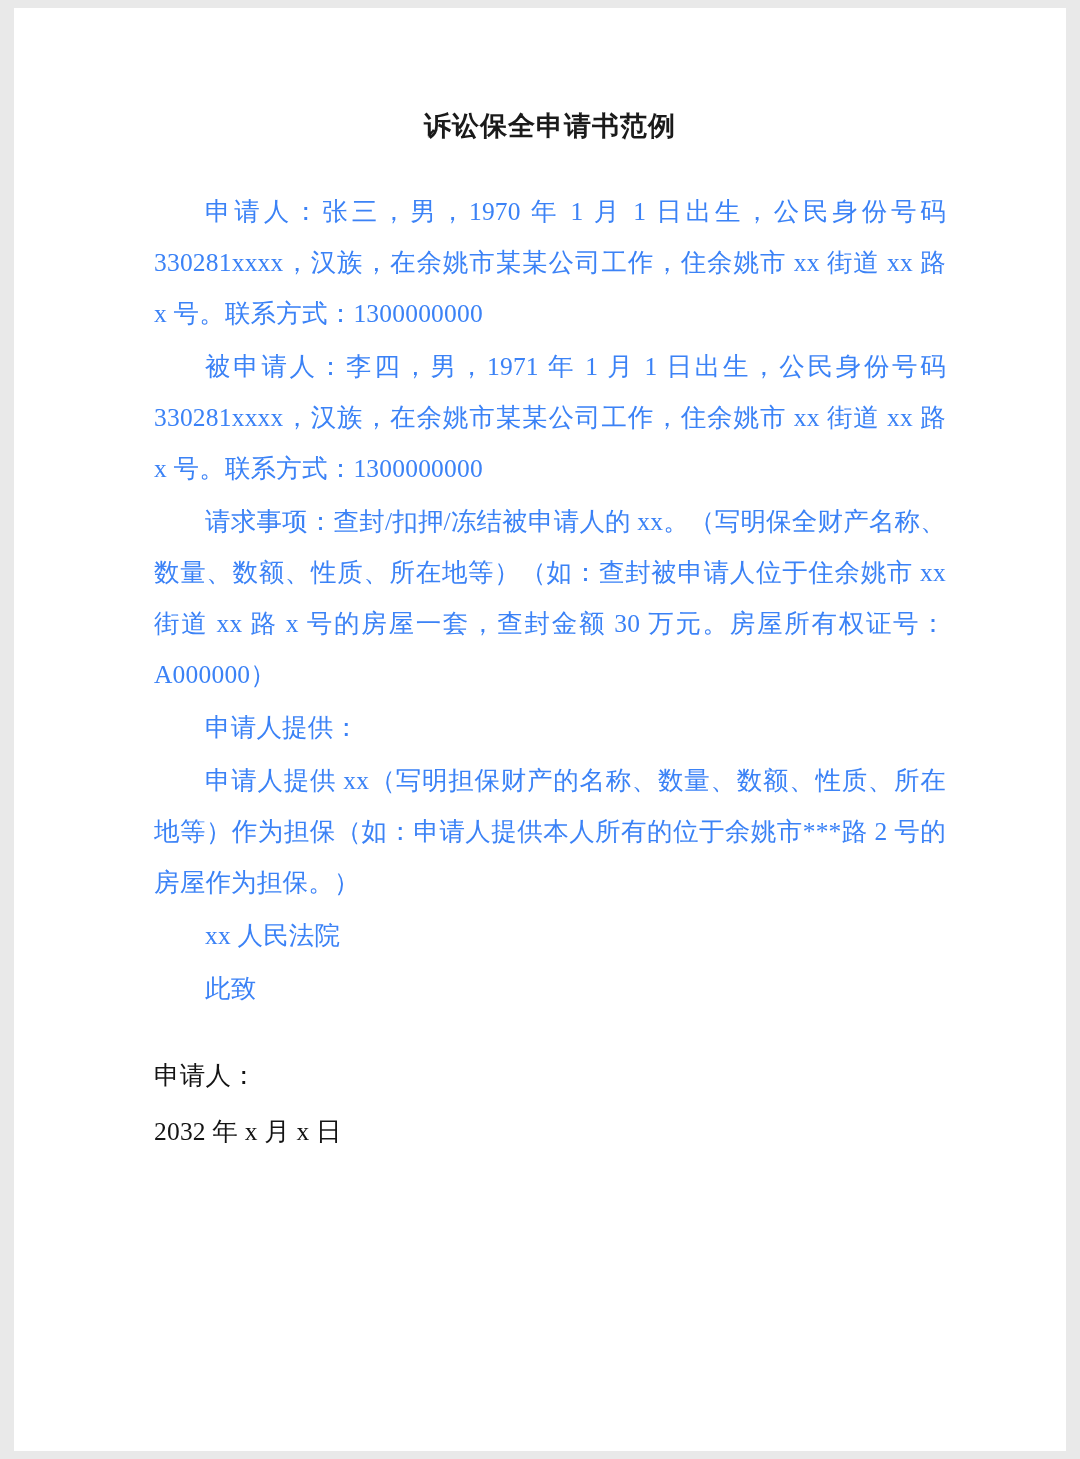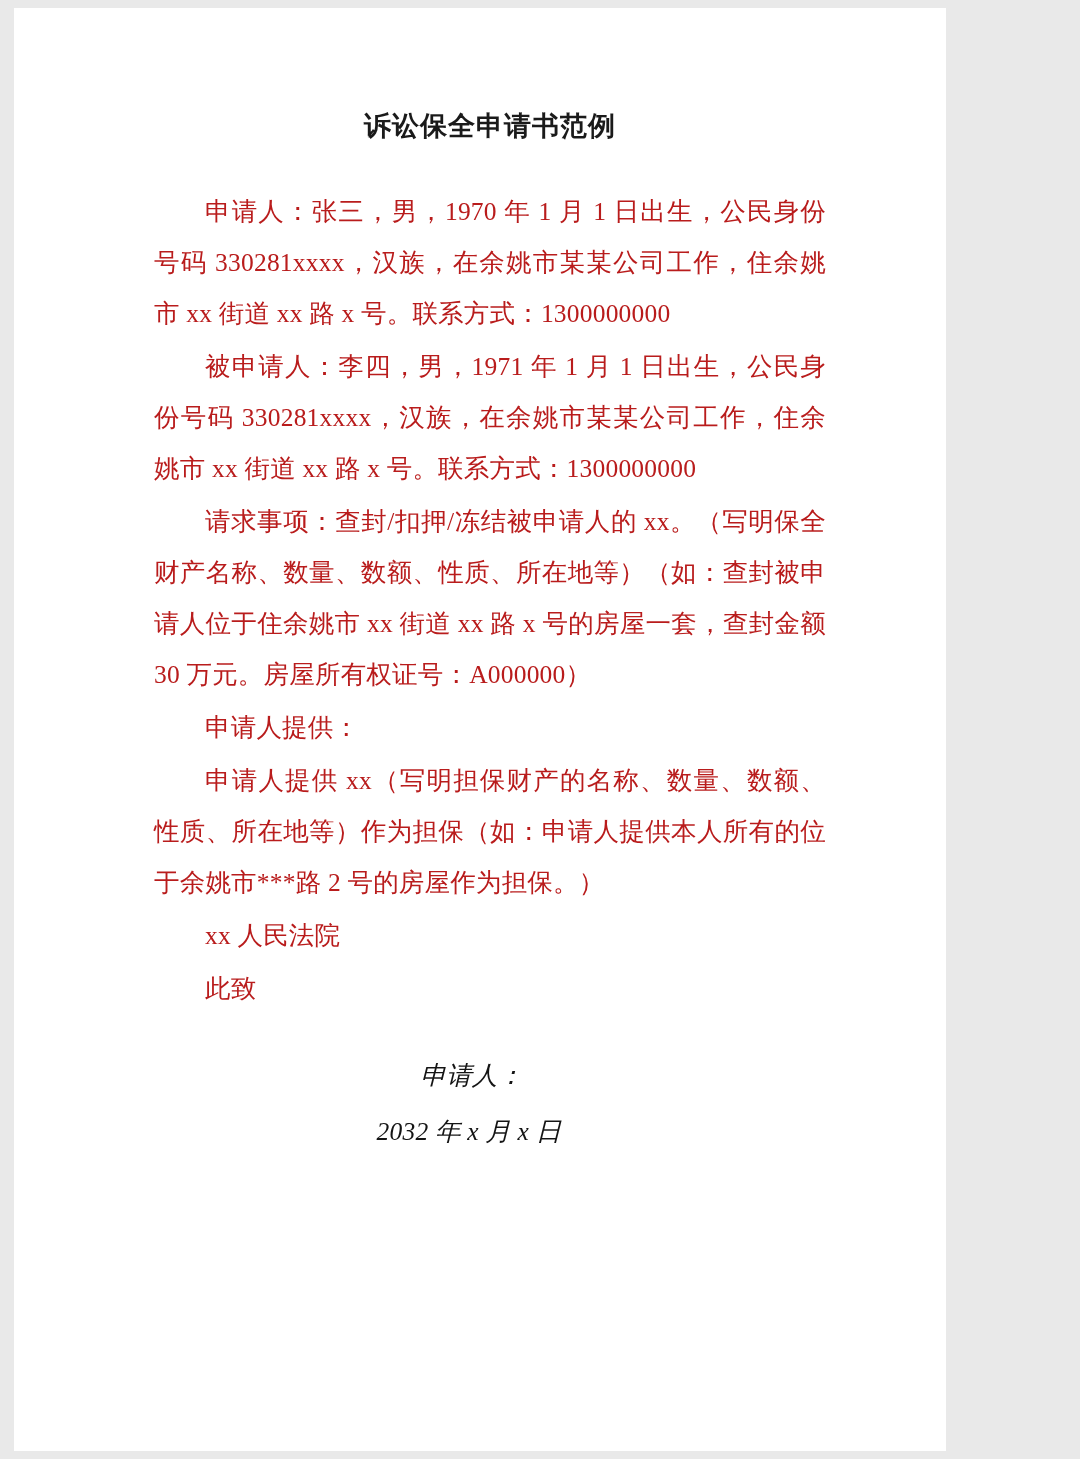--- a/index.html
+++ b/index.html
@@ -9,49 +9,48 @@
   }
   body {
     width: 1080px;
     height: 1459px;
     font-family: "Liberation Serif", "DejaVu Serif", serif;
   }
   .page {
     position: absolute;
     left: 14px;
     top: 8px;
-    width: 932px;
+    width: 1052px;
     height: 1443px;
     background: #ffffff;
     box-sizing: border-box;
     padding: 80px 120px 40px 140px;
   }
   .doc-title {
     text-align: center;
     font-size: 27px;
     font-weight: bold;
     letter-spacing: 1px;
     color: #1a1a1a;
     margin: 20px 0 42px 0;
   }
   .para {
     font-size: 25.5px;
     line-height: 51px;
-    color: #b91c1c;
+    color: #3b82f6;
     text-align: justify;
     text-justify: inter-ideograph;
     margin: 0 0 2px 0;
     text-indent: 2em;
     letter-spacing: 0.2px;
   }
   .sign-block {
     margin-top: 34px;
-    text-align: center;
+    text-align: left;
     padding-right: 36px;
-    font-style: italic;
   }
   .sign-line {
     font-size: 25.5px;
     line-height: 56px;
     color: #141414;
     letter-spacing: 0.2px;
   }
   .sign-line.date {
     padding-right: 6px;
   }

